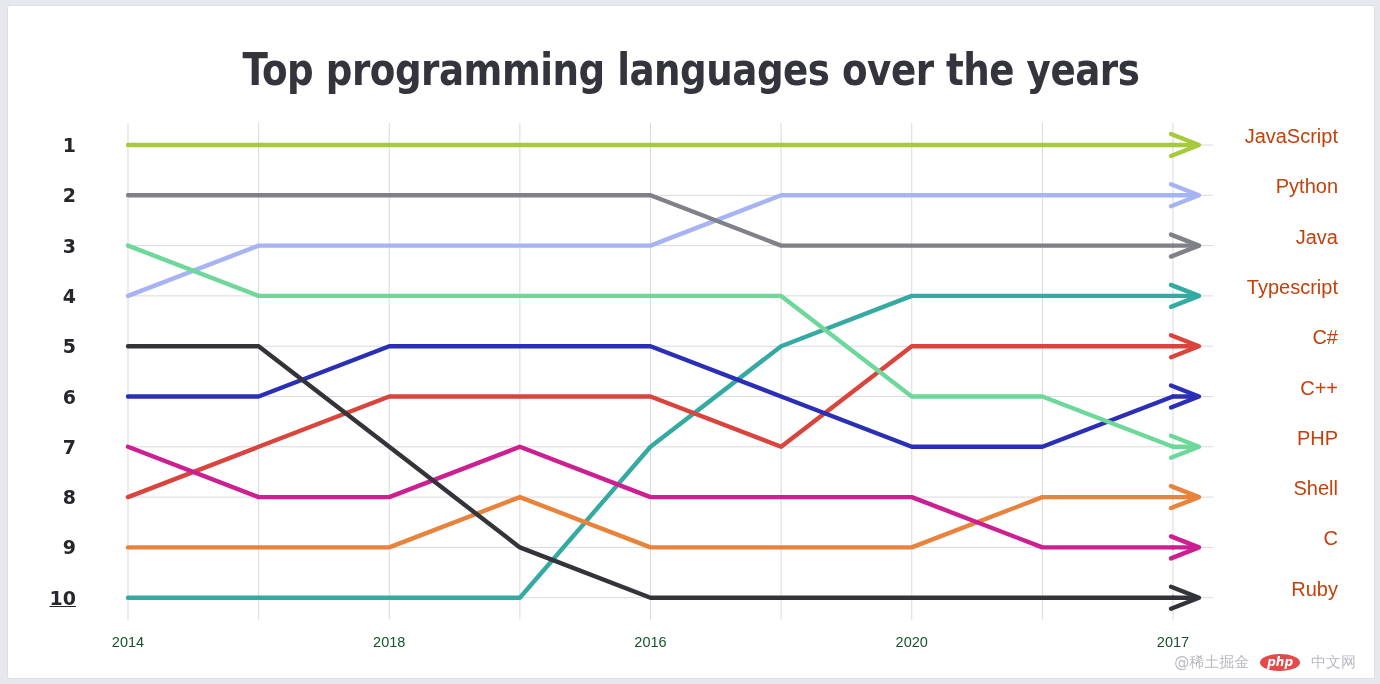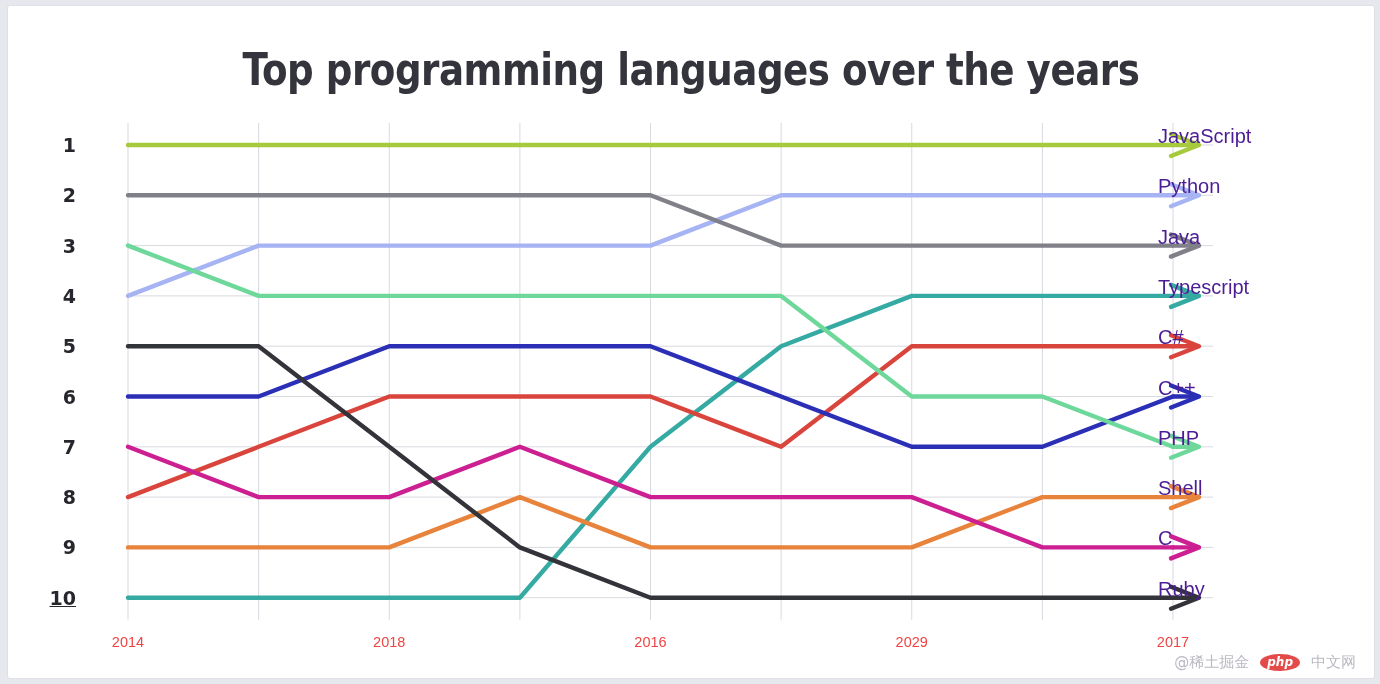--- a/index.html
+++ b/index.html
@@ -51,30 +51,30 @@
     font-weight: bold;
     color: #26262c;
     text-align: right;
     width: 40px;
     font-family: "DejaVu Sans", sans-serif;
     line-height: 1;
   }
   .year-label {
     position: absolute;
     font-size: 14.5px;
-    color: #ef4444;
+    color: #14532d;
     text-align: center;
     width: 70px;
     font-family: "Liberation Sans", sans-serif;
   }
   .lang-label {
     position: absolute;
     font-size: 20px;
-    color: #4c1d95;
-    text-align: left;
+    color: #c2410c;
+    text-align: right;
     width: 180px;
     right: 36px;
     font-family: "Liberation Sans", sans-serif;
     line-height: 1;
   }
   #watermark {
     position: absolute;
     right: 18px;
     bottom: 6px;
     font-size: 15px;
@@ -170,21 +170,21 @@
       <div class="rank-label" style="left: 20px; width: 48px; top: 381.5px;">6</div>
       <div class="rank-label" style="left: 20px; width: 48px; top: 431.8px;">7</div>
       <div class="rank-label" style="left: 20px; width: 48px; top: 482.1px;">8</div>
       <div class="rank-label" style="left: 20px; width: 48px; top: 532.4px;">9</div>
       <div class="rank-label" style="left: 20px; width: 48px; top: 582.7px; text-decoration: underline;">10</div>
     </div>
   <div id="year-labels">
       <div class="year-label" style="left: 85px; top: 628px;">2014</div>
       <div class="year-label" style="left: 346.25px; top: 628px;">2018</div>
       <div class="year-label" style="left: 607.5px; top: 628px;">2016</div>
-      <div class="year-label" style="left: 868.75px; top: 628px;">2029</div>
+      <div class="year-label" style="left: 868.75px; top: 628px;">2020</div>
       <div class="year-label" style="left: 1130px; top: 628px;">2017</div>
     </div>
   <div id="lang-labels">
       <div class="lang-label" style="top: 120px;">JavaScript</div>
       <div class="lang-label" style="top: 170.3px;">Python</div>
       <div class="lang-label" style="top: 220.6px;">Java</div>
       <div class="lang-label" style="top: 270.9px;">Typescript</div>
       <div class="lang-label" style="top: 321.2px;">C#</div>
       <div class="lang-label" style="top: 371.5px;">C++</div>
       <div class="lang-label" style="top: 421.8px;">PHP</div>

